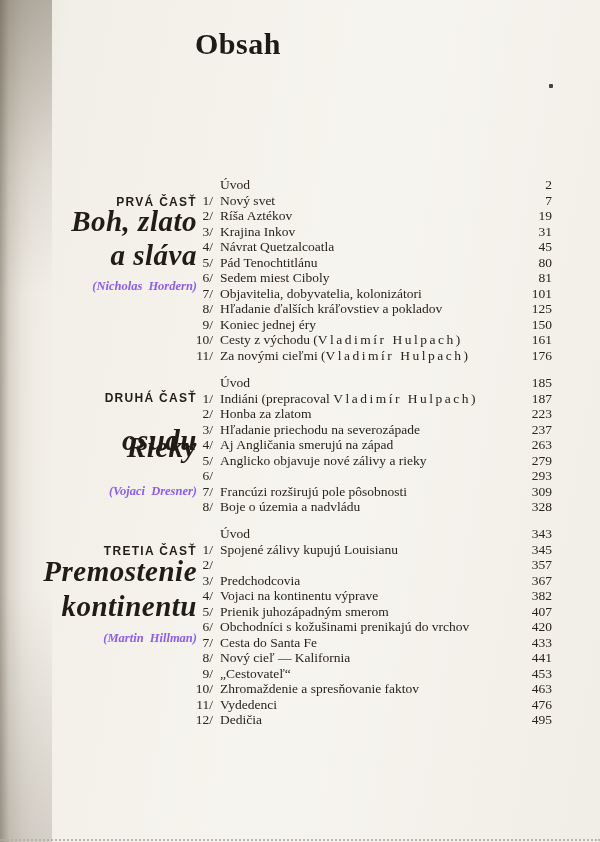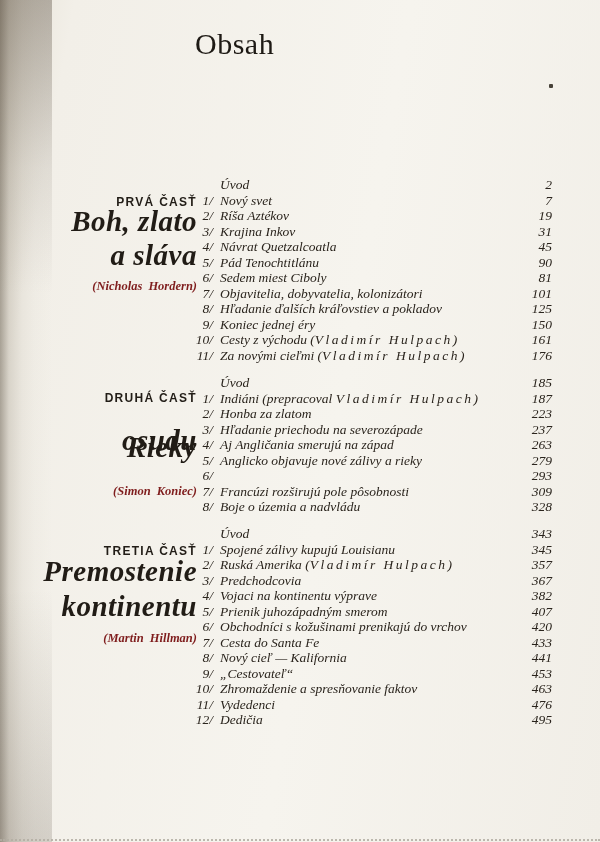--- a/index.html
+++ b/index.html
@@ -15,44 +15,44 @@
       linear-gradient(to right, rgba(96,86,70,.50) 0px, rgba(150,140,122,.28) 9px, rgba(185,177,161,.16) 22px, rgba(200,194,180,.08) 34px, rgba(0,0,0,0) 52px);
   }
   .bottom-edge{
     position:absolute;left:0;bottom:1px;width:100%;height:0;
     border-top:2px dotted #b3aea3;opacity:.85;
   }
   .speck{position:absolute;left:549px;top:84px;width:4px;height:4px;background:#474239;border-radius:1px;}
 
   .page-title{
     position:absolute;left:195px;top:27px;margin:0;
-    font-size:30px;font-weight:400;letter-spacing:.5px;color:#1e1a15;
+    font-size:30px;font-weight:700;letter-spacing:.5px;color:#1e1a15;
   }
 
   .part-label{
     position:absolute;right:403px;white-space:nowrap;text-align:right;
     font-family:"Liberation Sans",sans-serif;font-size:12px;font-weight:700;
     letter-spacing:1.3px;color:#221d17;
   }
   .part-line{
     position:absolute;right:403px;white-space:nowrap;text-align:right;
     font-size:29px;font-style:italic;font-weight:700;letter-spacing:.5px;color:#211c16;
   }
   .part-author{
     position:absolute;right:403px;white-space:nowrap;text-align:right;
-    font-size:12.5px;font-style:italic;font-weight:700;word-spacing:3px;color:#7f1d1d;
+    font-size:12.5px;font-style:italic;font-weight:700;word-spacing:3px;color:#8b5cf6;
   }
 
   .s1-label{top:195px}.s1-t1{top:205px}.s1-t2{top:239px}.s1-auth{top:279px}
   .s2-label{top:391px}.s2-t1{top:431px}.s2-t2{top:424px}.s2-auth{top:484px}
   .s3-label{top:544px}.s3-t1{top:555px}.s3-t2{top:590px}.s3-auth{top:631px}
 
   .rows{position:absolute;left:180px;width:372px;font-size:13.5px;line-height:15.5px;color:#2a241d;}
   .rows-1{top:177px}.rows-2{top:375px}.rows-3{top:526px}
-  .toc-row{display:flex;white-space:nowrap;font-style:italic;}
+  .toc-row{display:flex;white-space:nowrap;}
   .toc-num{flex:none;width:33px;text-align:right;}
   .toc-title{flex:1 1 auto;padding-left:7px;}
   .toc-page{flex:none;margin-left:auto;text-align:right;min-width:26px;}
   .spaced{letter-spacing:2.5px;}
 </style>
 </head>
 <body>
 
 <div class="left-shadow"></div>
 <div class="bottom-edge"></div>
@@ -87,21 +87,21 @@
         <span class="toc-page">31</span>
       </div>
       <div class="toc-row">
         <span class="toc-num">4/</span>
         <span class="toc-title">Návrat Quetzalcoatla</span>
         <span class="toc-page">45</span>
       </div>
       <div class="toc-row">
         <span class="toc-num">5/</span>
         <span class="toc-title">Pád Tenochtitlánu</span>
-        <span class="toc-page">90</span>
+        <span class="toc-page">80</span>
       </div>
       <div class="toc-row">
         <span class="toc-num">6/</span>
         <span class="toc-title">Sedem miest Ciboly</span>
         <span class="toc-page">81</span>
       </div>
       <div class="toc-row">
         <span class="toc-num">7/</span>
         <span class="toc-title">Objavitelia, dobyvatelia, kolonizátori</span>
         <span class="toc-page">101</span>
@@ -123,21 +123,21 @@
       </div>
       <div class="toc-row">
         <span class="toc-num">11/</span>
         <span class="toc-title">Za novými cieľmi (<span class="spaced">Vladimír Hulpach</span>)</span>
         <span class="toc-page">176</span>
       </div>
     </div>
     <div class="part-label s2-label">DRUHÁ ČASŤ</div>
     <div class="part-line s2-t1">Rieky</div>
     <div class="part-line s2-t2">osudu</div>
-    <div class="part-author s2-auth">(Simon Koniec)</div>
+    <div class="part-author s2-auth">(Vojaci Dresner)</div>
     <div class="rows rows-2">
       <div class="toc-row">
         <span class="toc-num"></span>
         <span class="toc-title">Úvod</span>
         <span class="toc-page">185</span>
       </div>
       <div class="toc-row">
         <span class="toc-num">1/</span>
         <span class="toc-title">Indiáni (prepracoval <span class="spaced">Vladimír Hulpach</span>)</span>
         <span class="toc-page">187</span>
@@ -187,21 +187,20 @@
         <span class="toc-title">Úvod</span>
         <span class="toc-page">343</span>
       </div>
       <div class="toc-row">
         <span class="toc-num">1/</span>
         <span class="toc-title">Spojené zálivy kupujú Louisianu</span>
         <span class="toc-page">345</span>
       </div>
       <div class="toc-row">
         <span class="toc-num">2/</span>
-        <span class="toc-title">Ruská Amerika (<span class="spaced">Vladimír Hulpach</span>)</span>
         <span class="toc-page">357</span>
       </div>
       <div class="toc-row">
         <span class="toc-num">3/</span>
         <span class="toc-title">Predchodcovia</span>
         <span class="toc-page">367</span>
       </div>
       <div class="toc-row">
         <span class="toc-num">4/</span>
         <span class="toc-title">Vojaci na kontinentu výprave</span>

